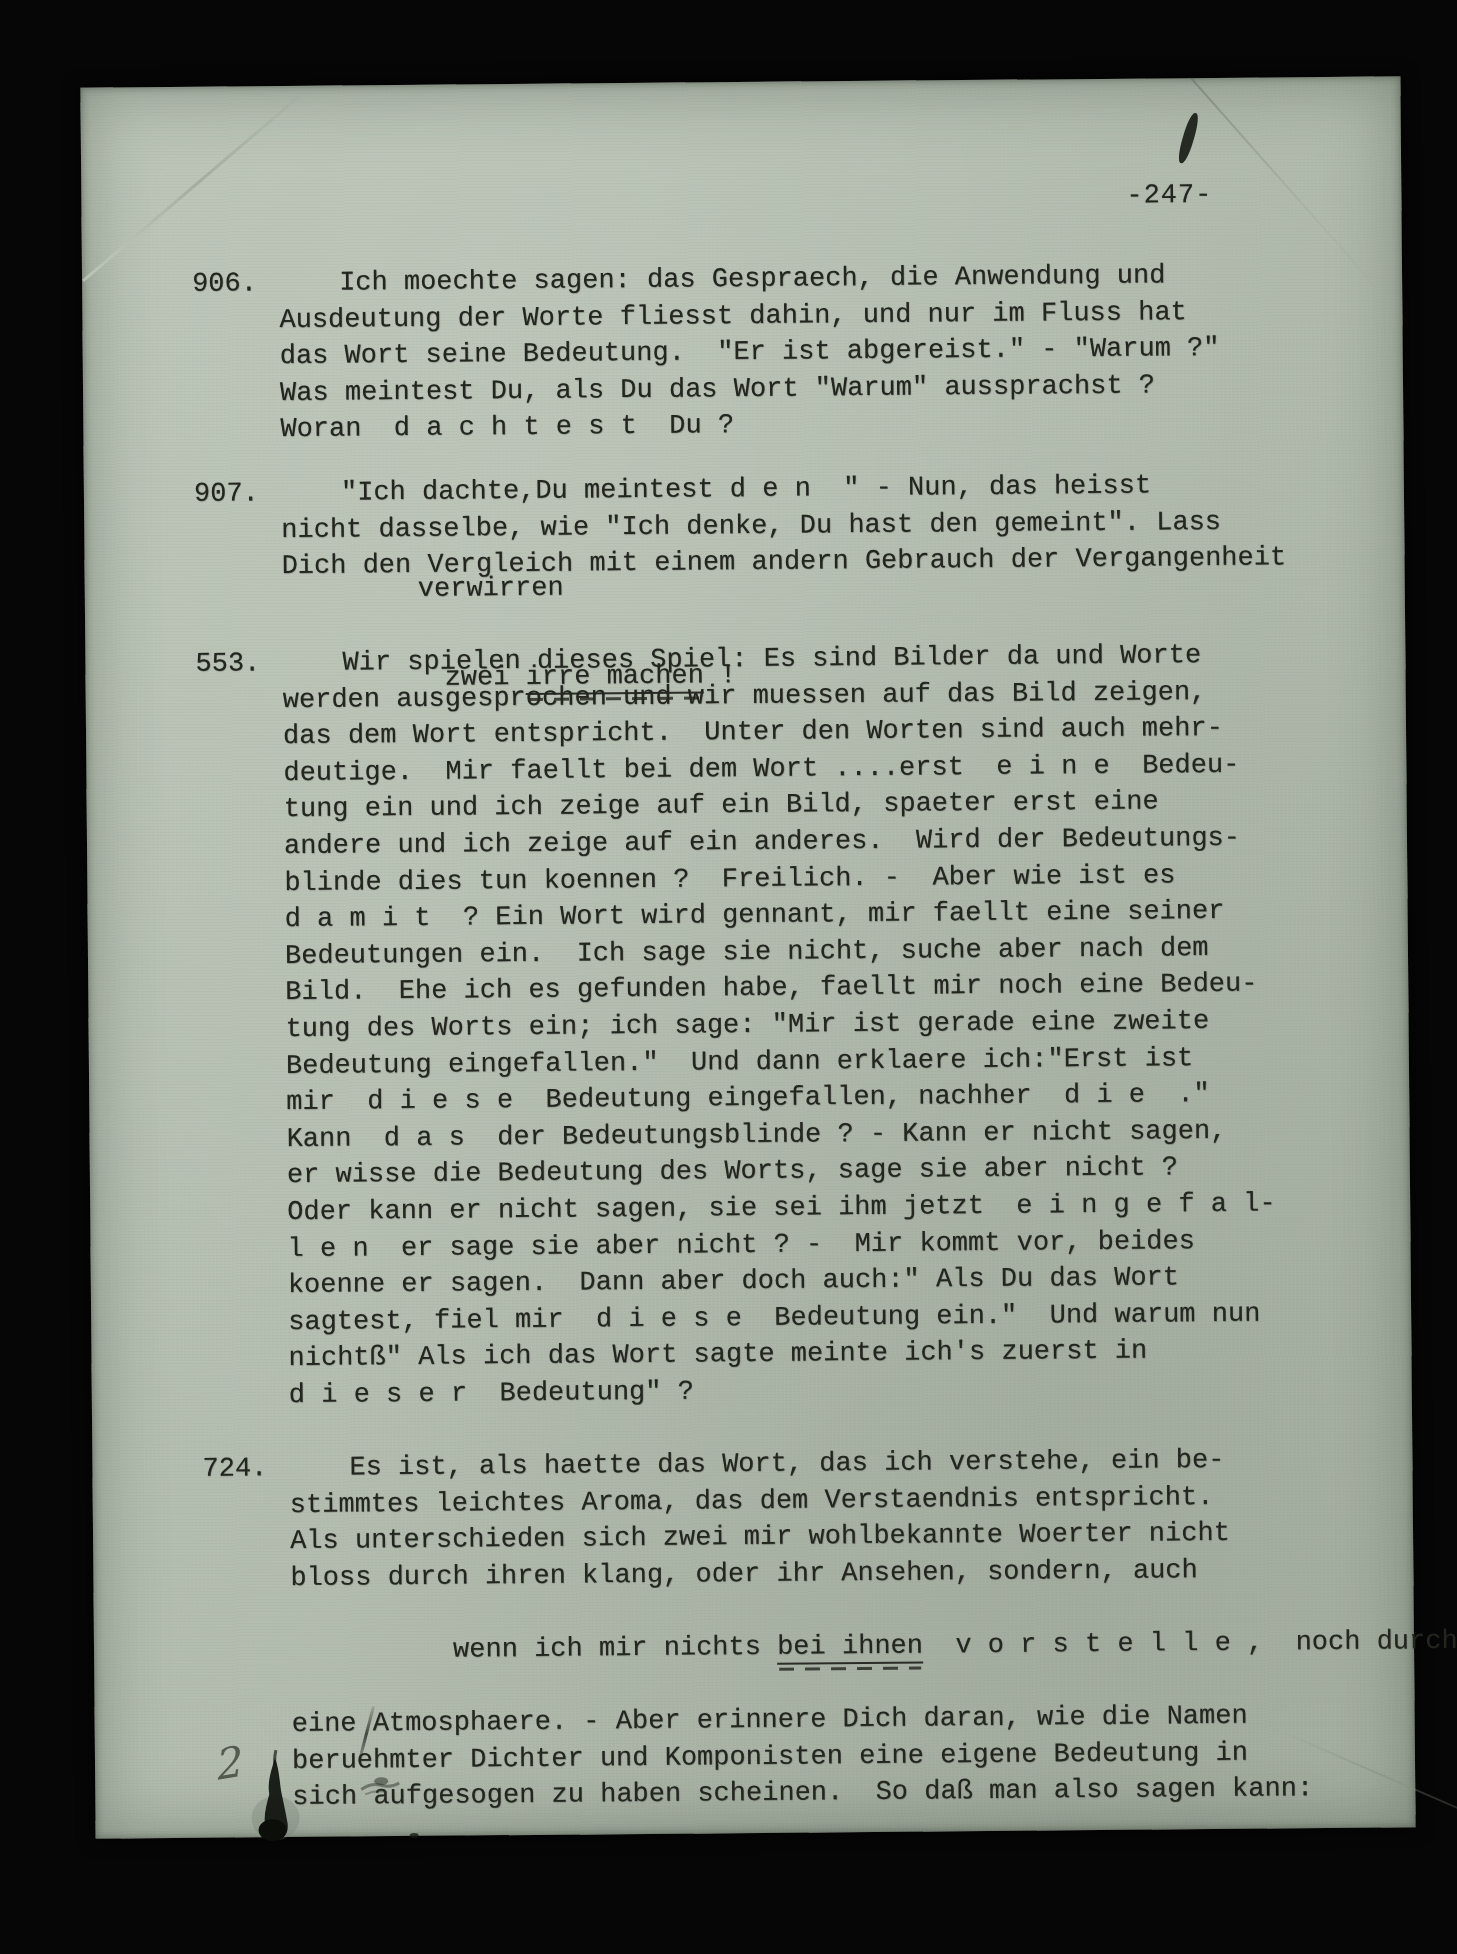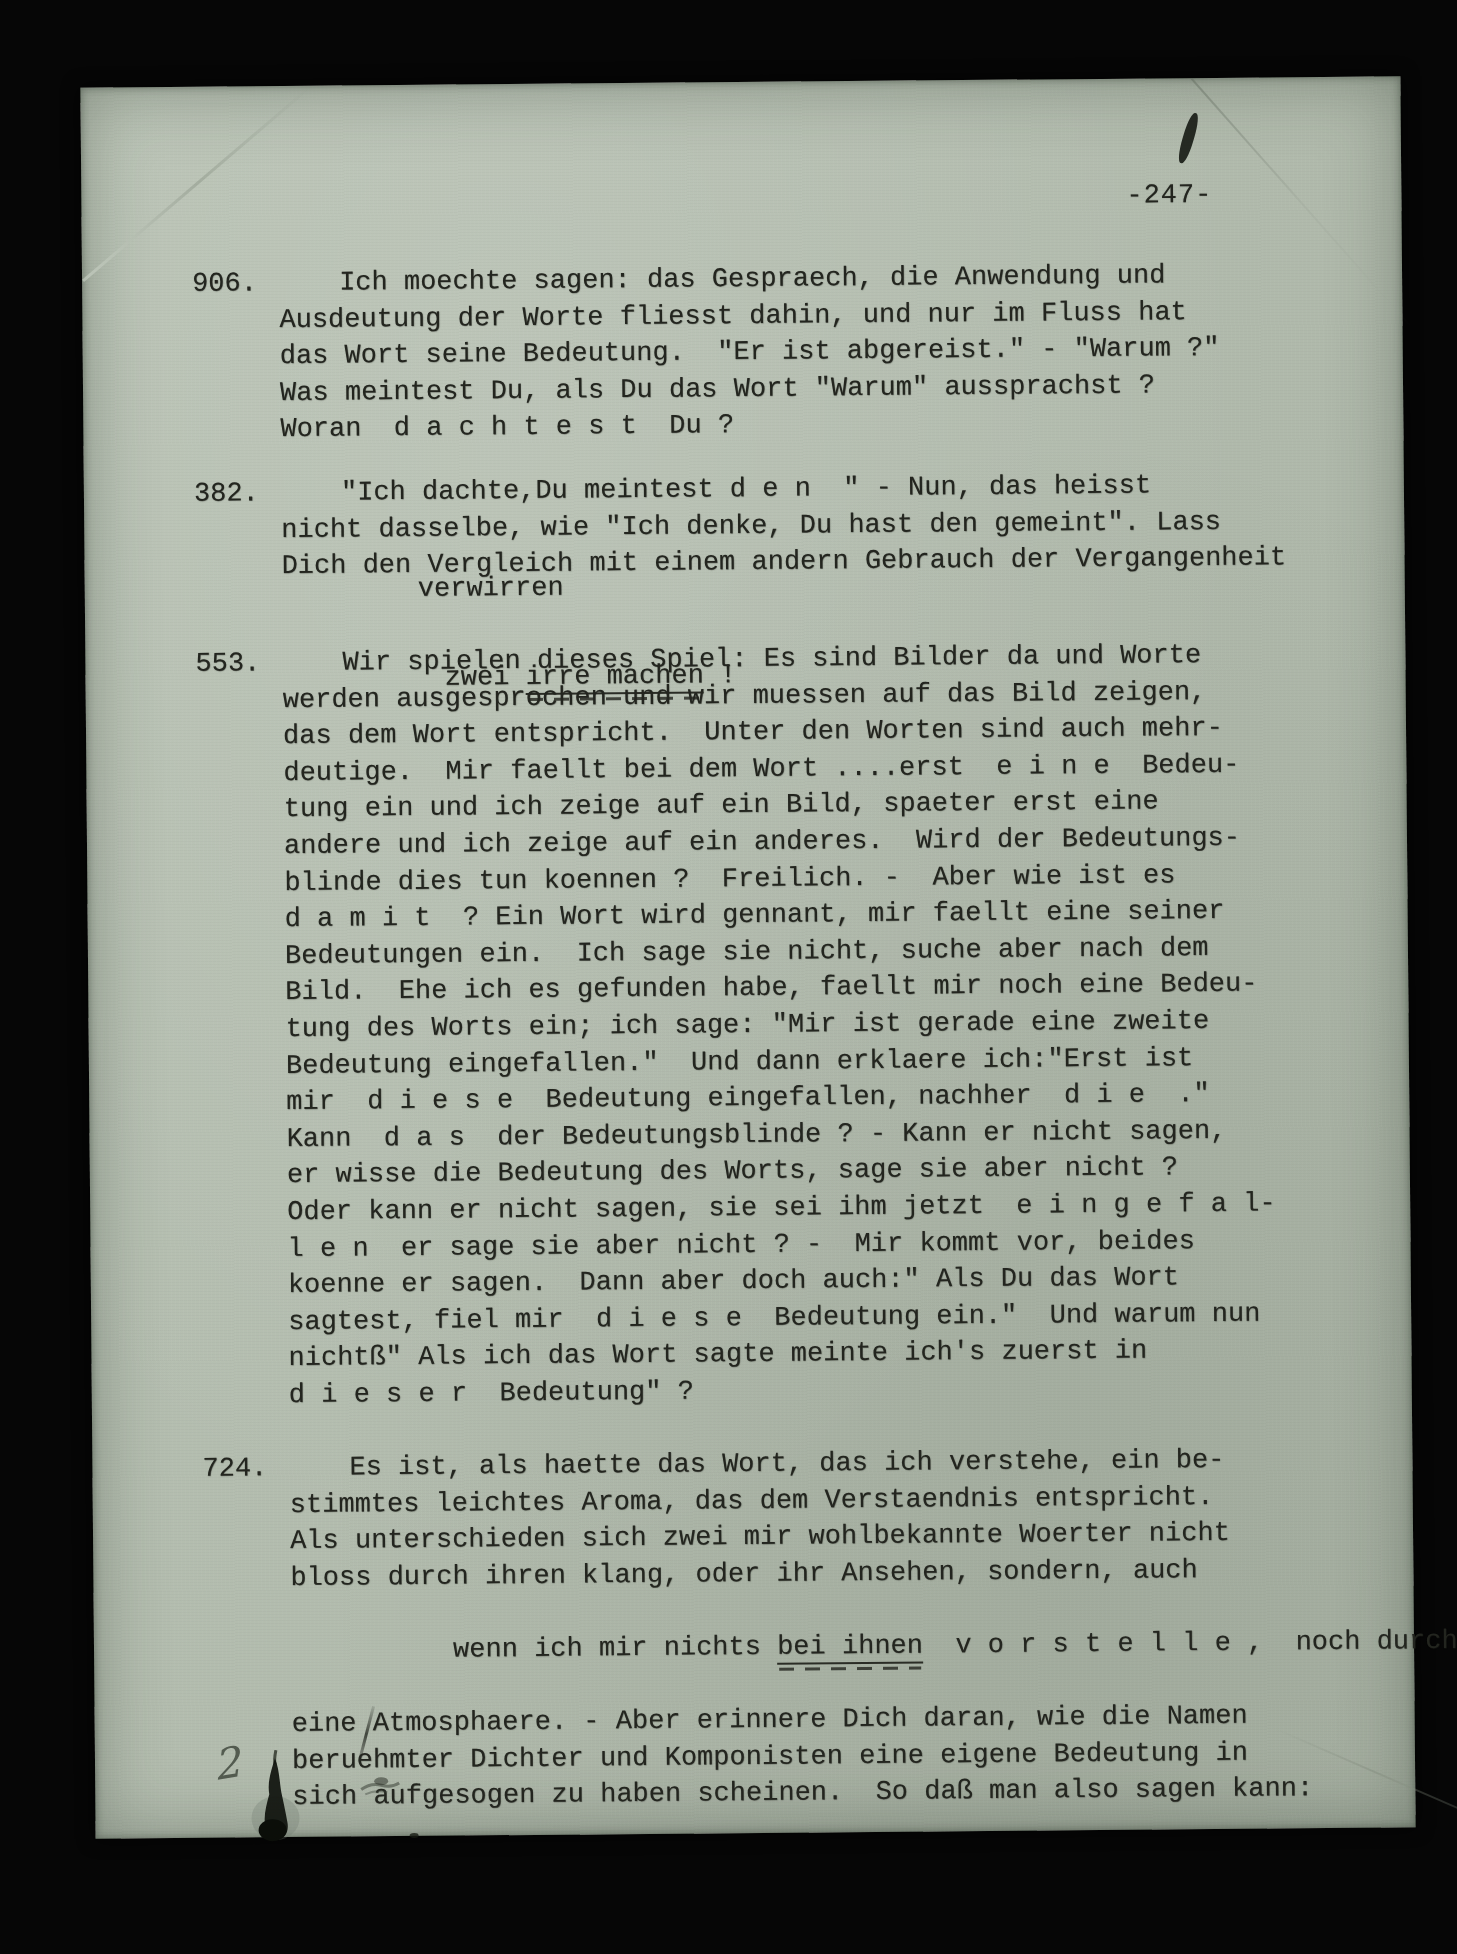--- a/index.html
+++ b/index.html
@@ -107,21 +107,21 @@
       <div class="ptext">
         <div class="ln indent">Ich moechte sagen: das Gespraech, die Anwendung und</div>
         <div class="ln">Ausdeutung der Worte fliesst dahin, und nur im Fluss hat</div>
         <div class="ln">das Wort seine Bedeutung.  "Er ist abgereist." - "Warum ?"</div>
         <div class="ln">Was meintest Du, als Du das Wort "Warum" aussprachst ?</div>
         <div class="ln">Woran  d a c h t e s t  Du ?</div>
       </div>
     </section>
 
     <section class="para" style="top:389px">
-      <span class="pnum">382.</span>
+      <span class="pnum">907.</span>
       <div class="ptext">
         <div class="ln indent">"Ich dachte,Du meintest d e n  " - Nun, das heisst</div>
         <div class="ln">nicht dasselbe, wie "Ich denke, Du hast den gemeint". Lass</div>
         <div class="ln">Dich den Vergleich mit einem andern Gebrauch der Vergangenheit</div>
         <div class="ln lastline">
           <span class="interlinear">verwirren</span>
           <span>zwei </span><span class="edit-underline">irre machen</span><span> !</span>
         </div>
       </div>
     </section>

